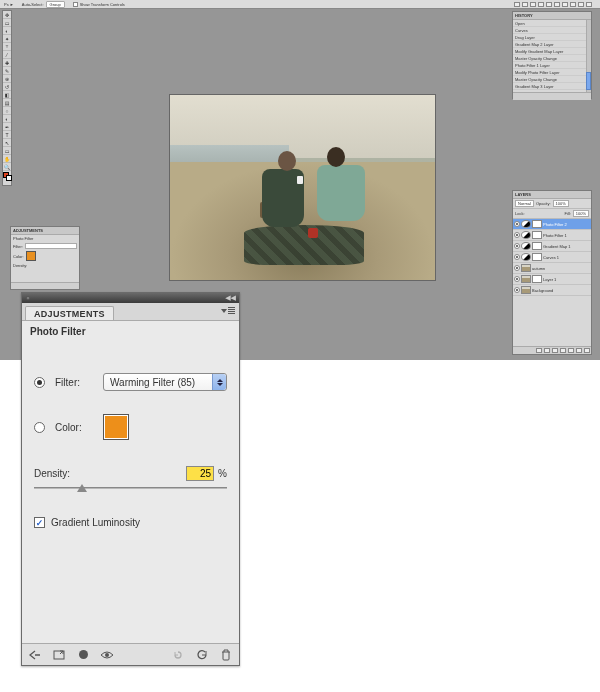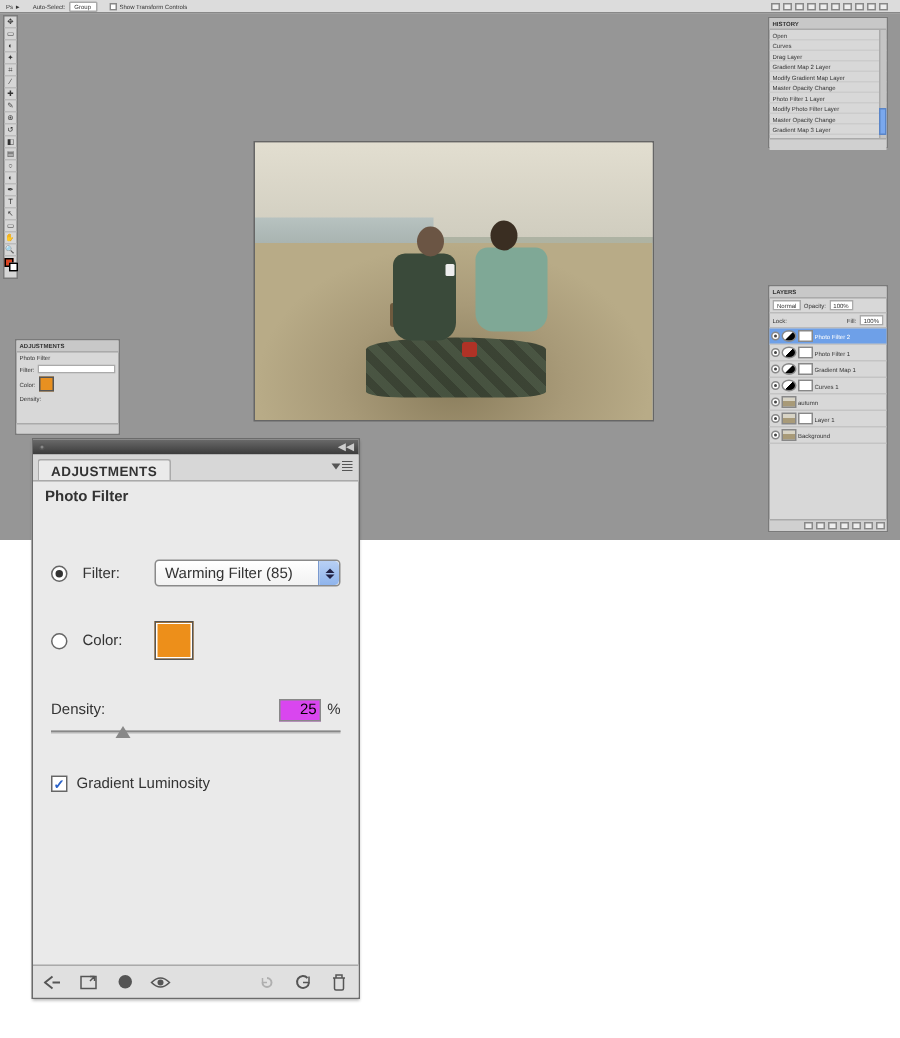--- a/index.html
+++ b/index.html
@@ -88,21 +88,21 @@
 .bigpanel .radio.checked::after { content:""; width:5px; height:5px; background:#333; border-radius:50%; }
 .bigpanel .lbl { font-size:10px; color:#333; width:38px; }
 .bigpanel .dropdown { flex:1; height:18px; background:linear-gradient(#fff,#f2f2f2); border:1px solid #8a8a8a; border-radius:3px; display:flex; align-items:center; padding:0 18px 0 6px; font-size:10px; color:#333; position:relative; box-shadow:inset 0 1px 0 #fff; }
 .bigpanel .dropdown .arrows { position:absolute; right:0; top:0; width:14px; height:100%; background:linear-gradient(#b8d0f4,#8fb4ec); border-left:1px solid #7a9ad0; border-radius:0 3px 3px 0; display:flex; flex-direction:column; align-items:center; justify-content:center; gap:1px; }
 .bigpanel .dropdown .up { width:0; height:0; border-left:3px solid transparent; border-right:3px solid transparent; border-bottom:3px solid #224; }
 .bigpanel .dropdown .dn { width:0; height:0; border-left:3px solid transparent; border-right:3px solid transparent; border-top:3px solid #224; }
 .bigpanel .colorrow { display:flex; align-items:center; gap:10px; margin-top:18px; }
 .bigpanel .swatch { width:26px; height:26px; background:#ed8f1a; border:1px solid #555; box-shadow:inset 0 0 0 1px #fff; }
 .bigpanel .densrow { margin-top:26px; }
 .bigpanel .densrow .top { display:flex; align-items:center; justify-content:space-between; font-size:10px; color:#333; }
-.bigpanel .densrow .numbox { width:28px; height:15px; border:1px solid #888; background:#d946ef; font-size:10px; text-align:right; padding:0 2px; }
+.bigpanel .densrow .numbox { width:28px; height:15px; border:1px solid #888; background:#fde047; font-size:10px; text-align:right; padding:0 2px; }
 .bigpanel .slider { position:relative; margin-top:4px; height:12px; }
 .bigpanel .track { position:absolute; top:2px; left:0; right:0; height:2px; background:#b8b8b8; border-top:1px solid #888; }
 .bigpanel .handle { position:absolute; top:-1px; width:0; height:0; border-left:5px solid transparent; border-right:5px solid transparent; border-bottom:8px solid #888; }
 .bigpanel .chkrow { display:flex; align-items:center; gap:6px; margin-top:20px; font-size:10px; color:#333; }
 .bigpanel .chk { width:11px; height:11px; border:1px solid #666; background:#fff; display:flex; align-items:center; justify-content:center; font-size:9px; color:#2a62c8; font-weight:bold; }
 .bigpanel .footer { position:absolute; bottom:0; left:0; right:0; height:22px; border-top:1px solid #aaa; background:#e0e0e0; display:flex; align-items:center; padding:0 6px; gap:10px; }
 .bigpanel .footer .ic { width:14px; height:14px; display:flex; align-items:center; justify-content:center; font-size:11px; color:#555; }
 .bigpanel .footer .ic.dis { opacity:.35; }
 .bigpanel .footer .gap { flex:1; }
 

